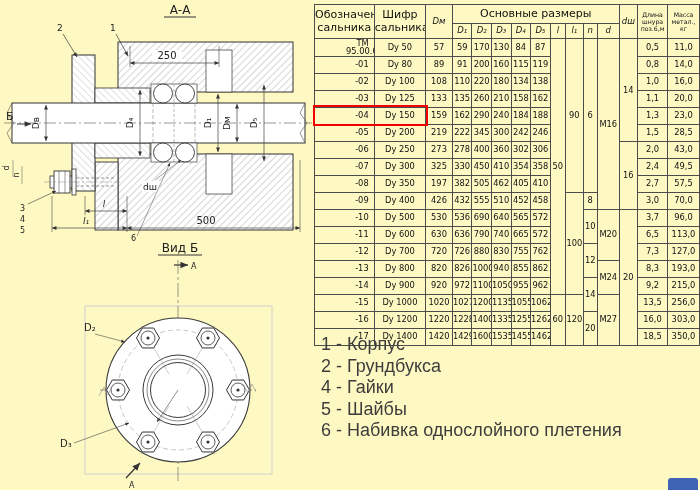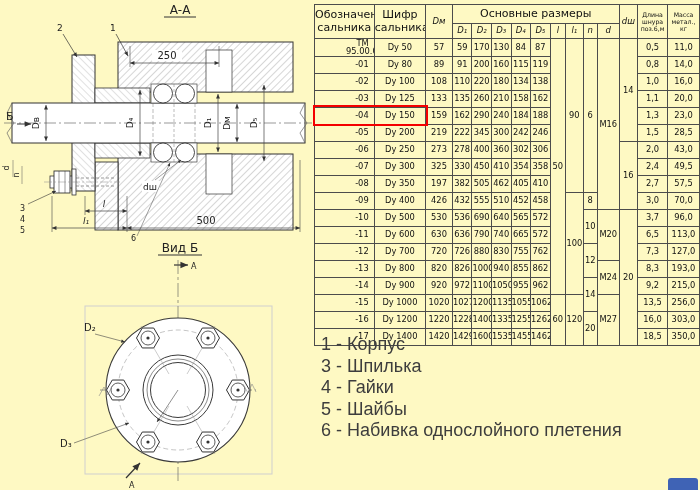--- a/index.html
+++ b/index.html
@@ -459,21 +459,21 @@
             <td>1462</td>
             <td>18,5</td>
             <td>350,0</td>
           </tr>
         </tbody>
       </table>
   </div>
 
   <ul id="legend">
     <li>1 - Корпус</li>
-    <li>3 - Шпилька</li>
+    <li>2 - Грундбукса</li>
     <li>4 - Гайки</li>
     <li>5 - Шайбы</li>
     <li>6 - Набивка однослойного плетения</li>
   </ul>
 
   <div id="watermark"></div>
 <div style="position: absolute; pointer-events: none; border: 2.5px solid rgb(244, 0, 0); left: 312.5px; top: 104.5px; width: 111.141px; height: 17px;"></div>
   </div>
 
 </body></html>

